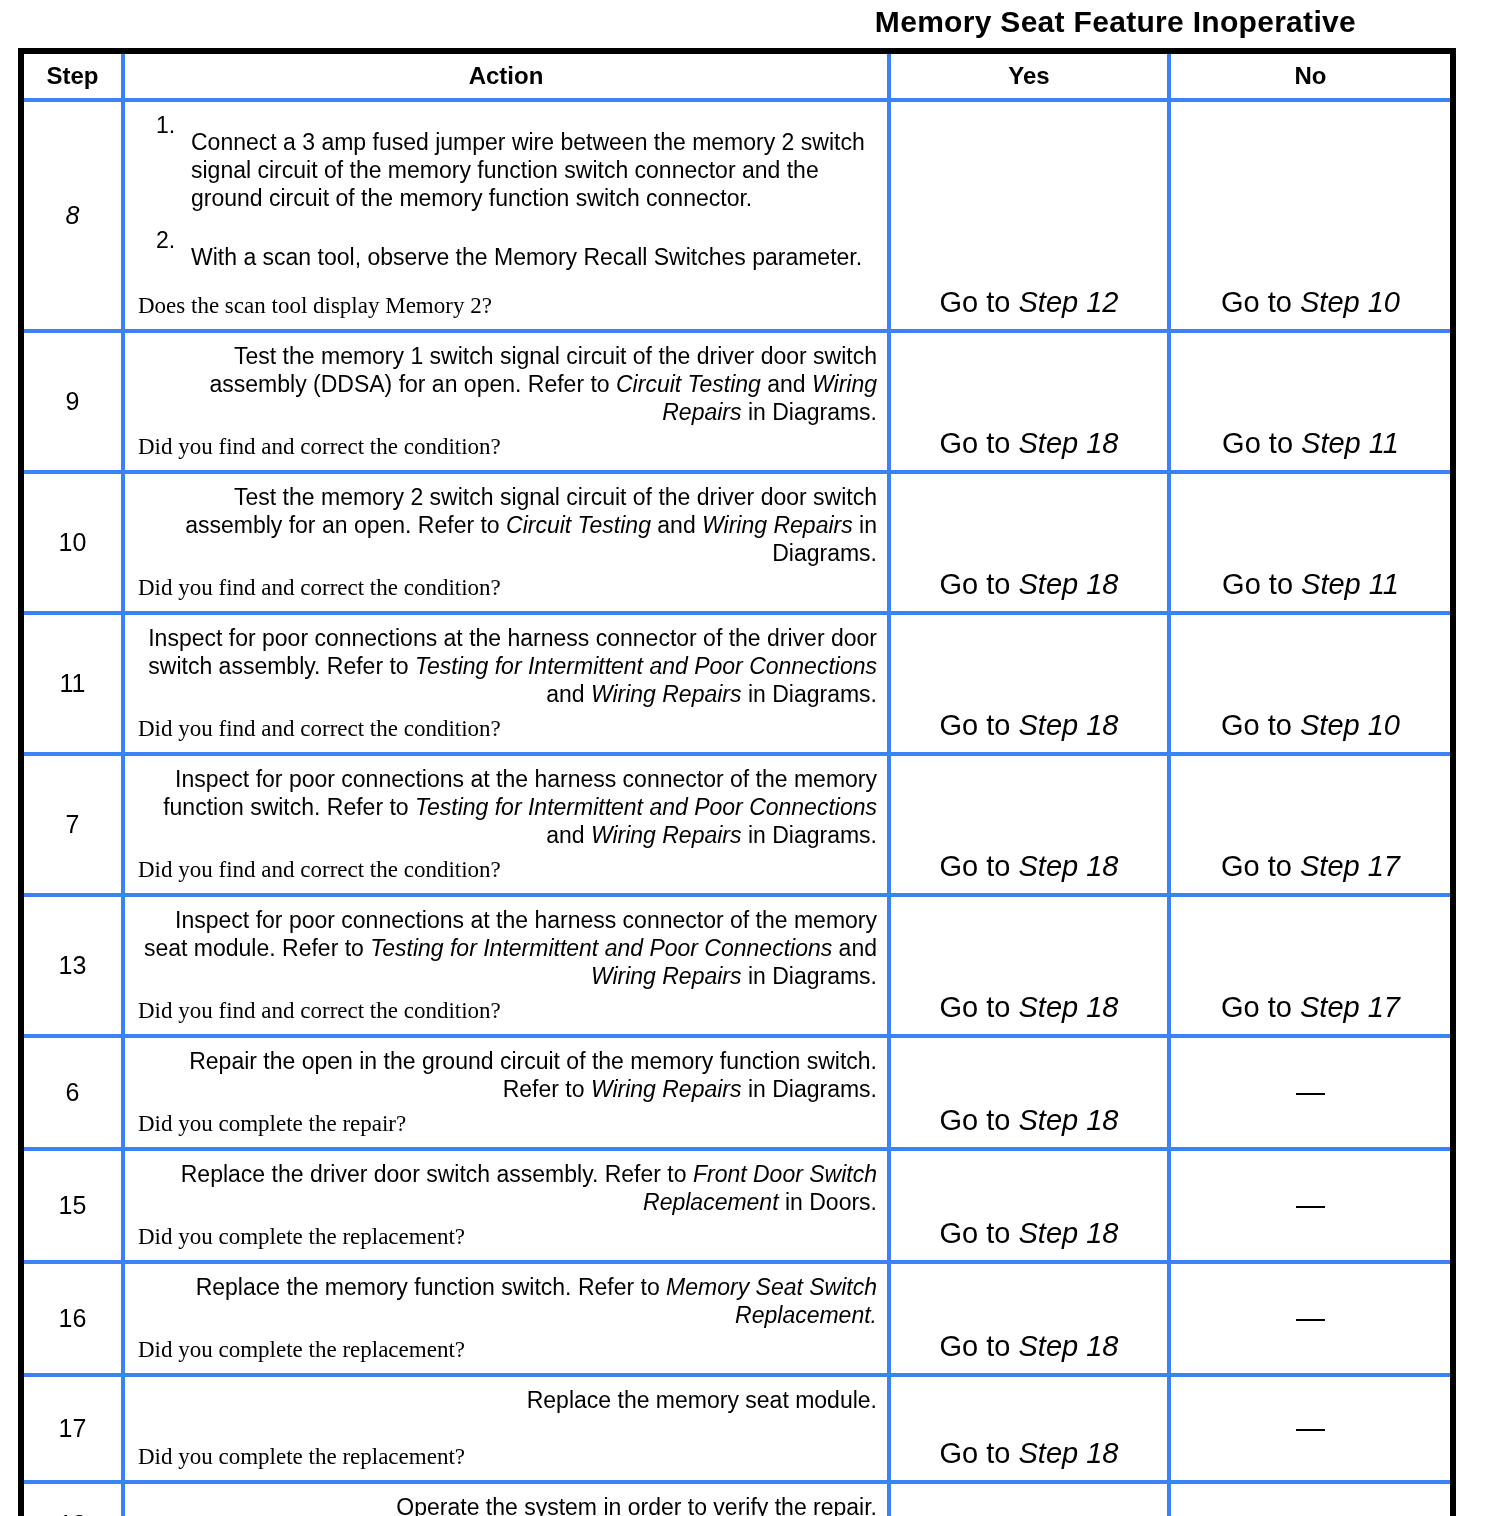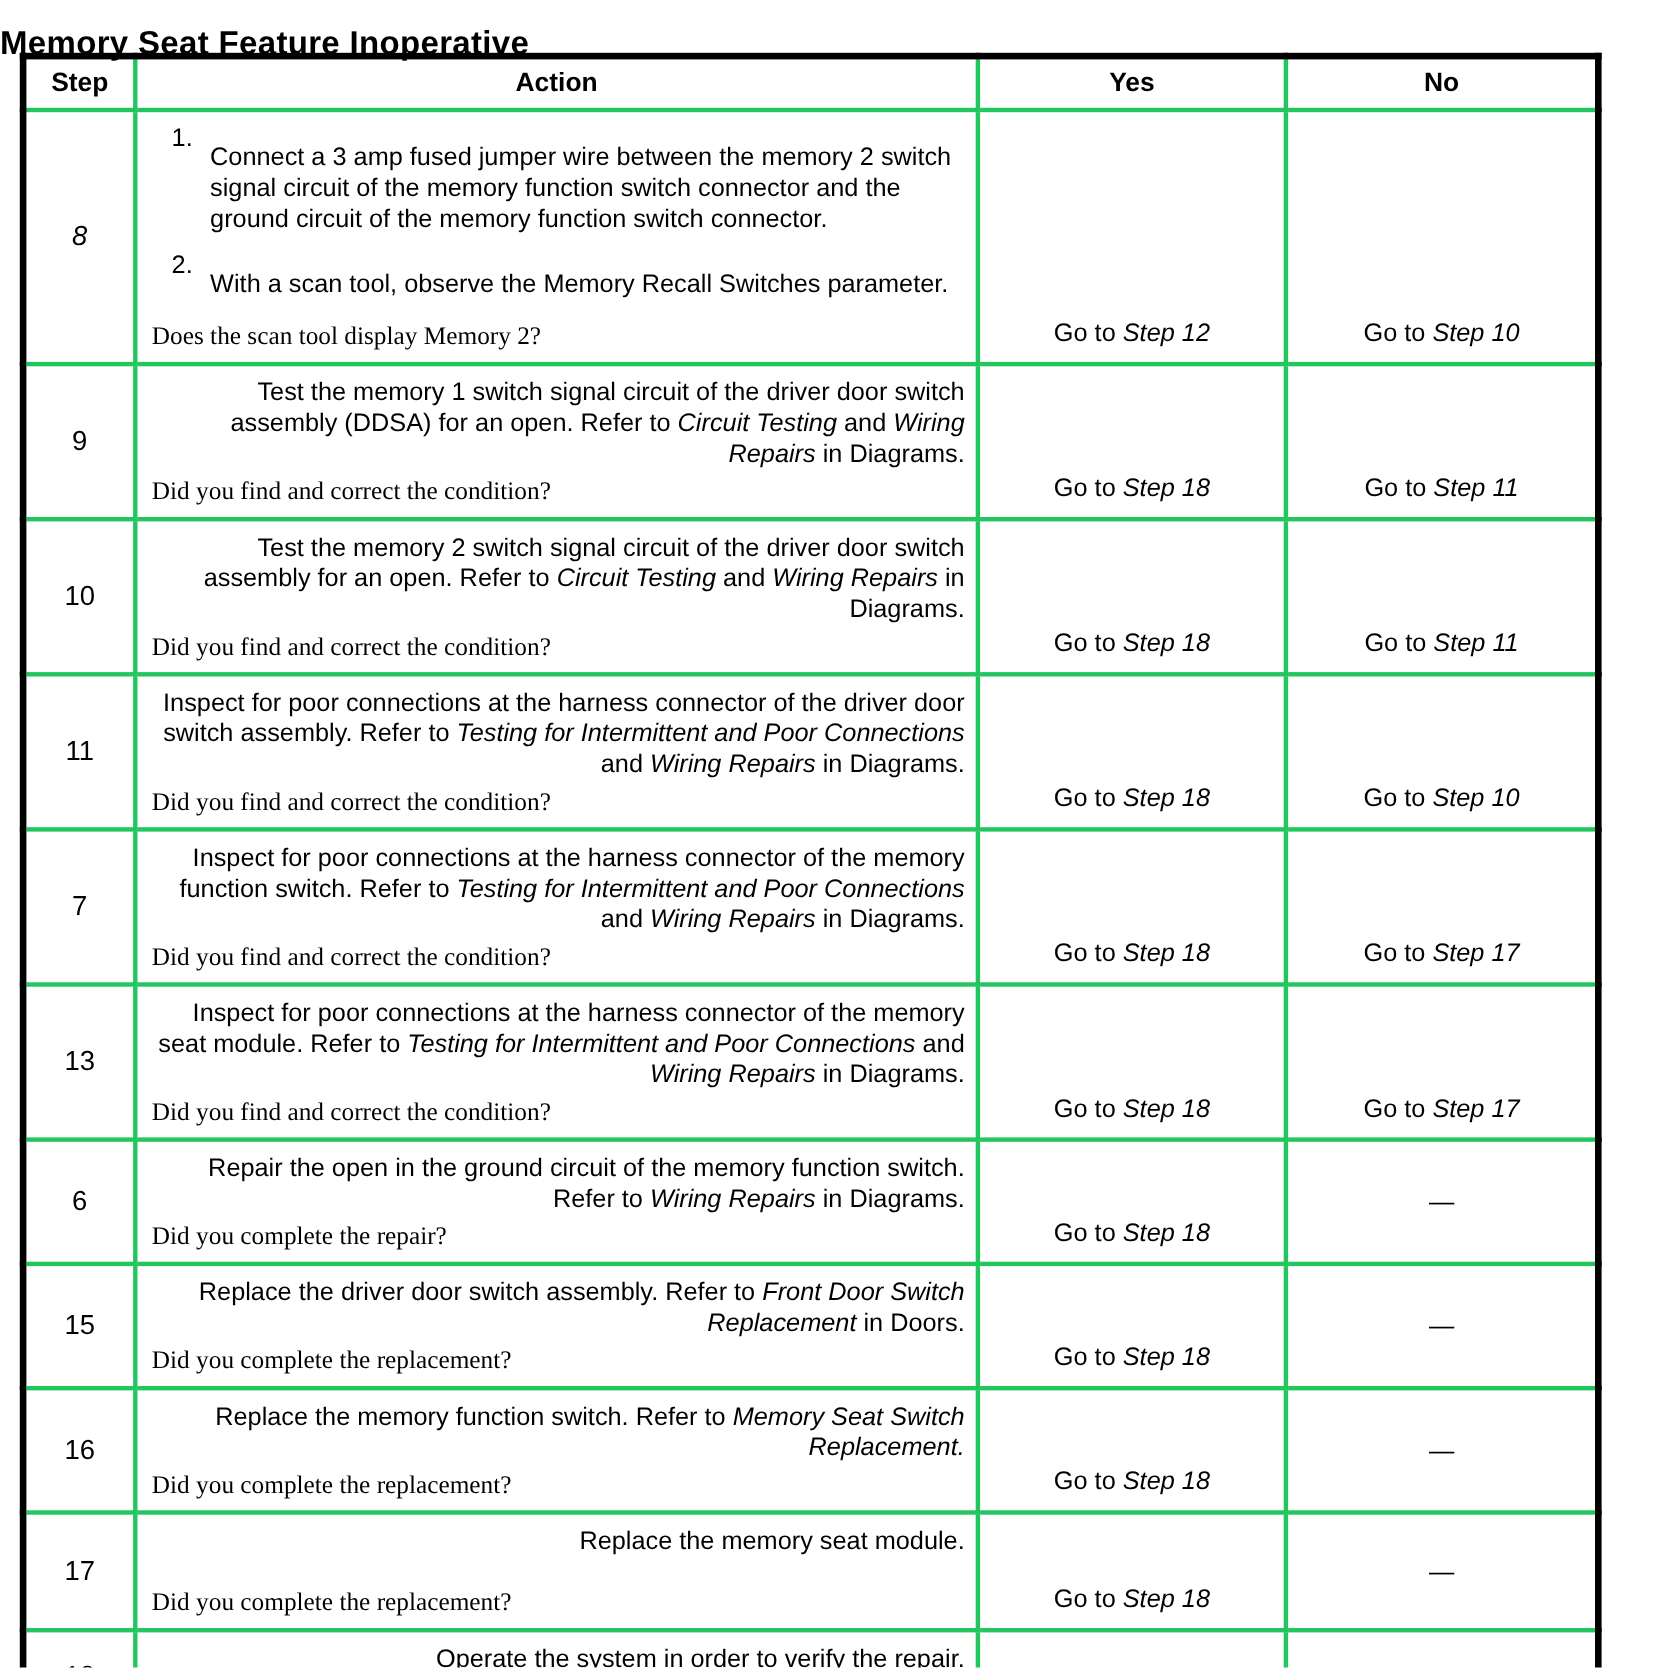--- a/index.html
+++ b/index.html
@@ -7,38 +7,38 @@
     width: 1504px;
     height: 1516px;
     background: #ffffff;
     color: #000000;
     font-family: "Liberation Sans", sans-serif;
     position: relative;
     -webkit-font-smoothing: antialiased;
   }
   .title {
     position: absolute;
-    top: 23px;
+    top: 5px;
     left: 0;
     width: 1356px;
-    text-align: left;
+    text-align: right;
     font-weight: bold;
     font-size: 30px;
     letter-spacing: 0.3px;
   }
   table.diag {
     position: absolute;
     top: 48px;
     left: 18px;
     width: 1432px;
     border-collapse: collapse;
     table-layout: fixed;
     border: 6px solid #000;
   }
-  .diag th, .diag td { border: 4px solid #22c55e; }
+  .diag th, .diag td { border: 4px solid #3b82f6; }
   .diag th {
     font-size: 24px;
     font-weight: bold;
     text-align: center;
     height: 40px;
     padding: 2px;
   }
   td.step {
     text-align: center;
     vertical-align: middle;
@@ -60,21 +60,21 @@
     left: 13px;
     right: 10px;
     bottom: 9px;
     font-size: 23px;
     line-height: 28px;
     font-family: Liberation Serif, serif;
   }
   td.yn {
     vertical-align: bottom;
     text-align: center;
-    font-size: 23px;
+    font-size: 29px;
     padding-bottom: 13px;
     line-height: 28px;
   }
   td.yn.mid { vertical-align: middle; padding-bottom: 2px; }
   i { font-style: italic; }
 </style>
 </head>
 <body>
 
 <div class="title">Memory Seat Feature Inoperative</div>

